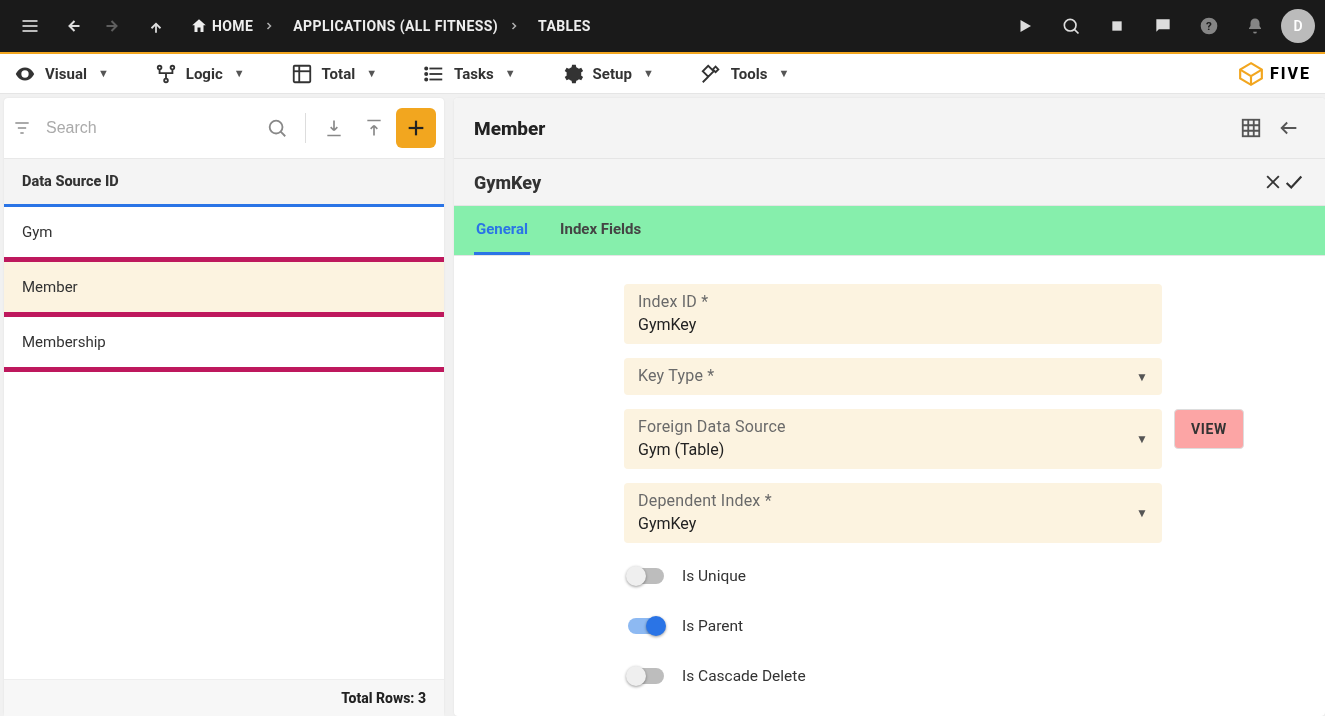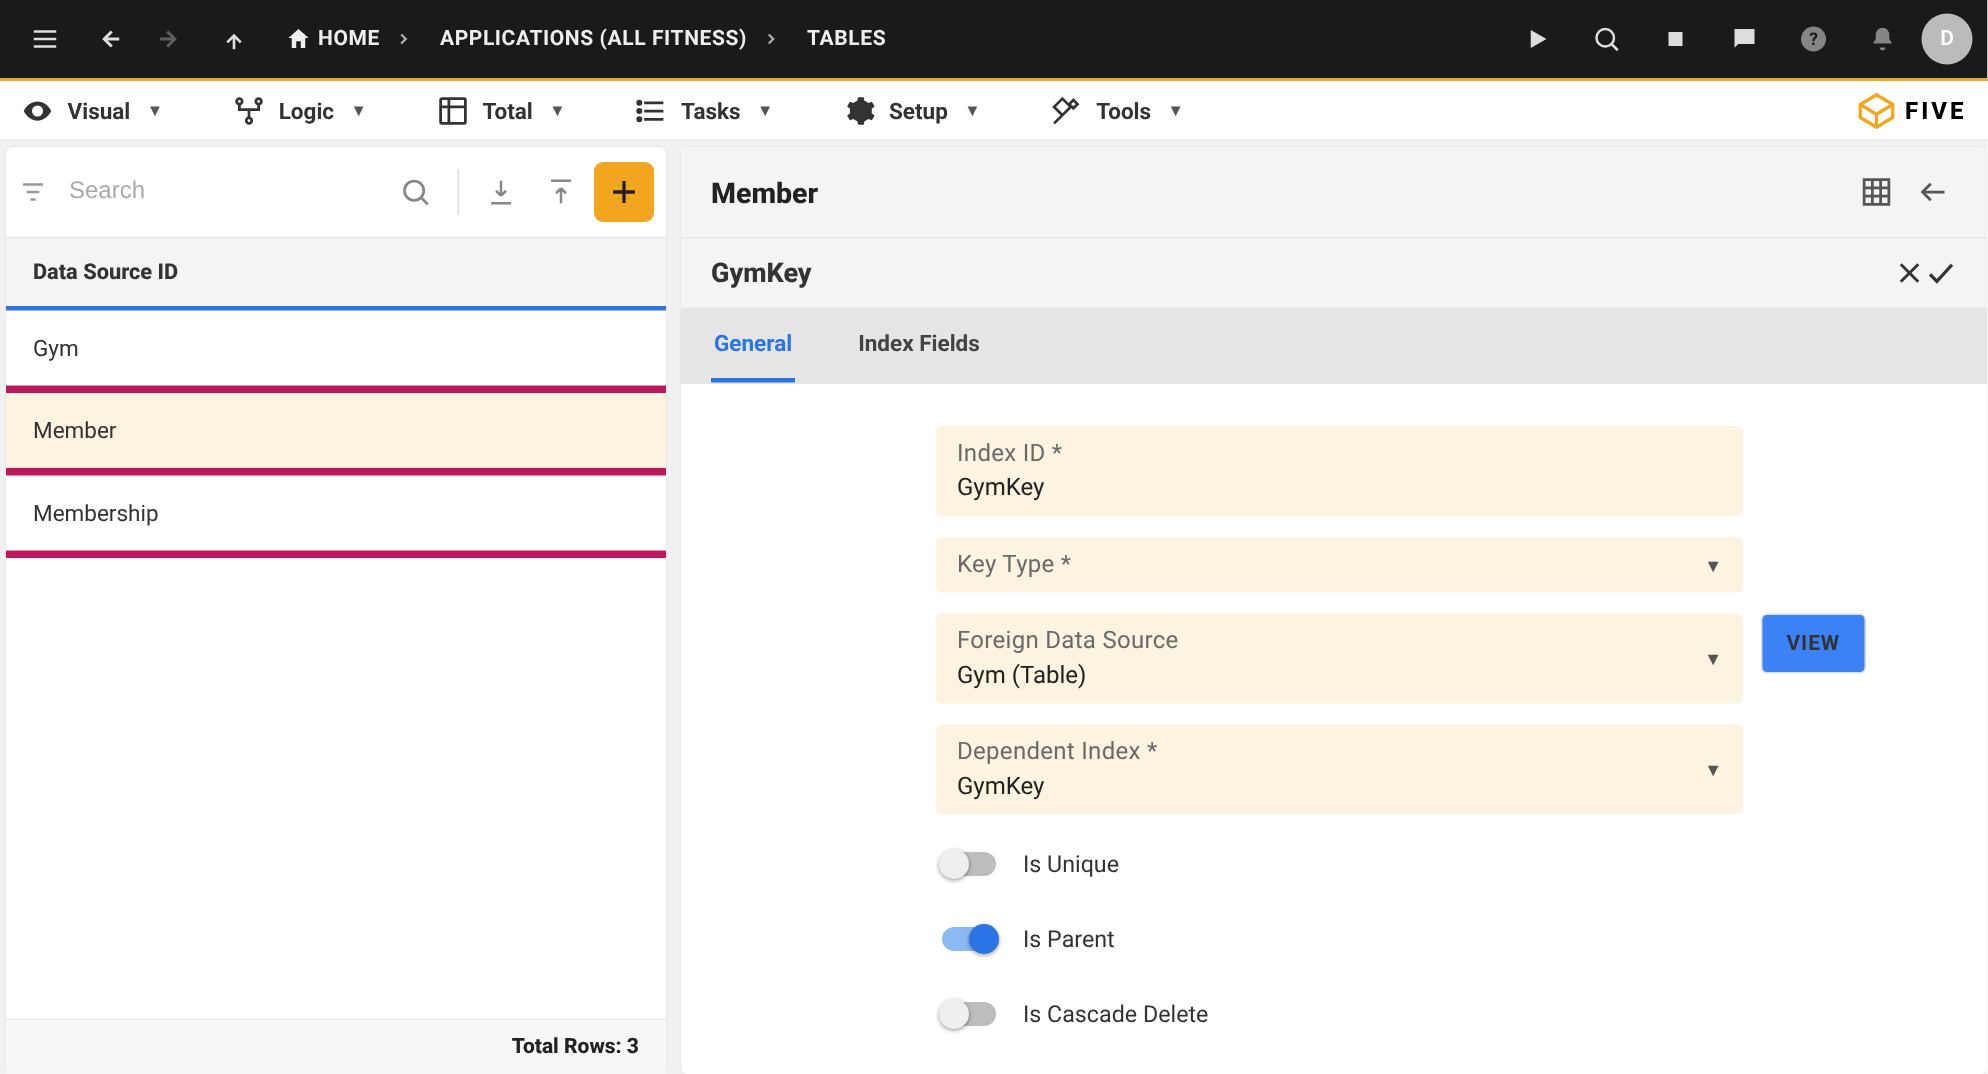--- a/index.html
+++ b/index.html
@@ -58,30 +58,30 @@
   .lp-row { padding:16px 18px; border-bottom:5px solid #be185d; font-size:15px; color:#333; cursor:pointer; }
   .lp-row.selected { background:#fcf3e0; }
   .lp-footer { padding:10px 18px; font-weight:800; font-size:14px; text-align:right; color:#222; border-top:1px solid #eee; background:#f7f7f7;}
   
   .rp-row1 { display:flex; align-items:center; padding:14px 20px; background:#f4f4f4; border-bottom:1px solid #e5e5e5; }
   .rp-row1 .title { font-size:19px; font-weight:800; color:#222; }
   .rp-row1 .spacer { flex:1 }
   .rp-row1 .headicon { width:32px; height:32px; display:flex; align-items:center; justify-content:center; color:#555; cursor:pointer; margin-left:6px;}
   .rp-row2 { display:flex; align-items:center; padding:12px 20px; background:#f4f4f4; border-bottom:1px solid #e5e5e5; }
   .rp-row2 .subtitle { font-size:18px; font-weight:800; color:#333; }
-  .rp-tabs { display:flex; padding:0 20px; background:#e5e5e5; gap:40px; border-bottom:1px solid #e5e5e5; }
+  .rp-tabs { display:flex; padding:0 20px; background:#86efac; gap:28px; border-bottom:1px solid #e5e5e5; }
   .rp-tab { padding:14px 2px; font-weight:700; font-size:15px; color:#444; cursor:pointer; border-bottom:3px solid transparent; }
   .rp-tab.active { color:#2a74e6; border-bottom-color:#2a74e6; }
   .formarea { padding:28px 20px 40px 170px; overflow-y:auto; flex:1; }
   .field { background:#fcf3e0; border-radius:4px; padding:8px 14px 10px 14px; margin-bottom:14px; width:538px; position:relative; }
   .field-label { font-size:16px; color:#6a6a6a; letter-spacing:.2px; }
   .field-value { font-size:16px; color:#222; padding-top:4px; }
   .field .dropdown-arrow { position:absolute; right:14px; top:50%; transform:translateY(-50%); color:#555; font-size:12px; }
   .field-row { display:flex; align-items:stretch; gap:12px; margin-bottom:14px; }
-  .view-btn { border:1px solid #ddd; border-radius:4px; padding:0 16px; font-weight:700; letter-spacing:.6px; color:#333; font-size:14px; cursor:pointer; display:flex; align-items:center; height:40px; align-self:flex-start; background:#3b82f6; }
+  .view-btn { border:1px solid #ddd; border-radius:4px; padding:0 16px; font-weight:700; letter-spacing:.6px; color:#333; font-size:14px; cursor:pointer; display:flex; align-items:center; height:40px; align-self:flex-start; background:#fca5a5; }
   .switch-row { display:flex; align-items:center; gap:18px; padding:10px 0 10px 2px; margin-bottom:12px; margin-left:2px; }
   .switch { width:36px; height:16px; border-radius:10px; position:relative; cursor:pointer; }
   .switch .knob { width:20px; height:20px; border-radius:50%; position:absolute; top:-2px; box-shadow:0 1px 3px rgba(0,0,0,.4); }
   .switch.off { background:#bdbdbd; }
   .switch.off .knob { left:-2px; background:#efefef; }
   .switch.on { background:#8db9f2; }
   .switch.on .knob { left:18px; background:#2a74e6; }
   .switch-label { font-size:15.5px; color:#333; }
   svg { display:block }
 </style>

